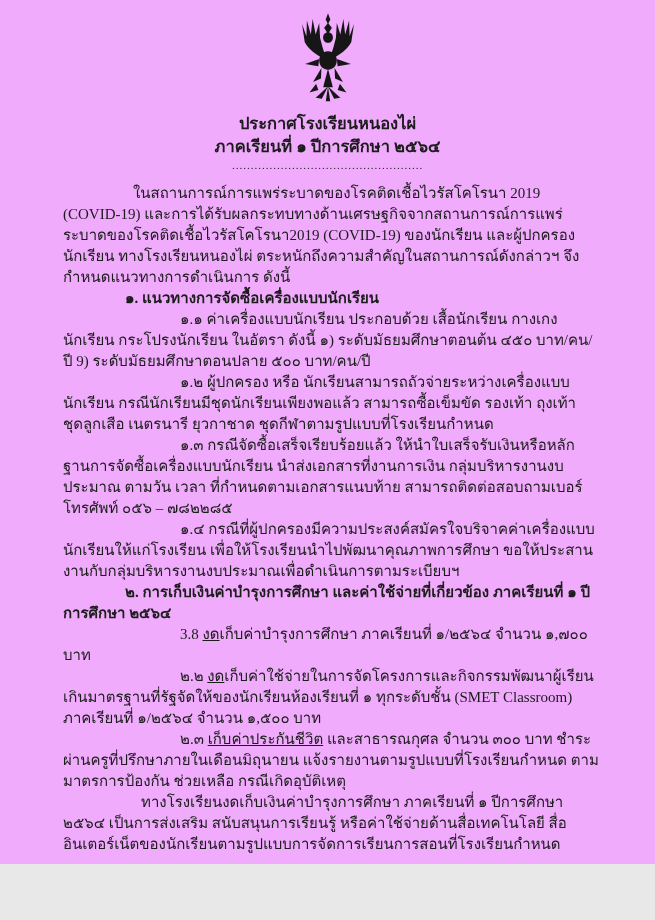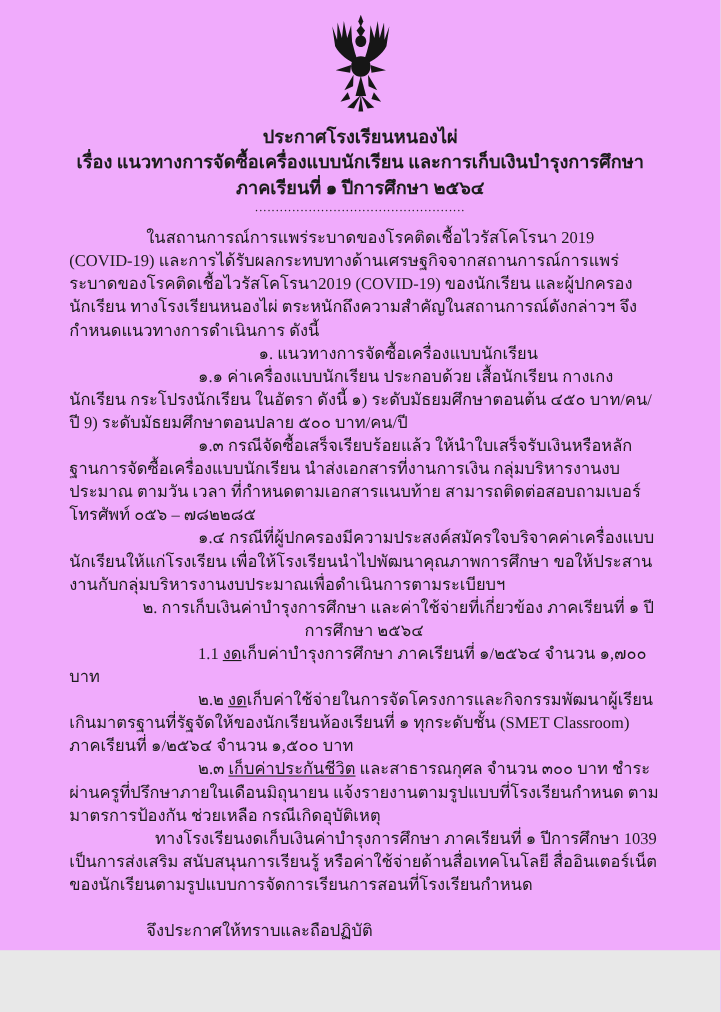--- a/index.html
+++ b/index.html
@@ -13,21 +13,21 @@
     color: #1c1c1c;
     overflow: hidden;
   }
   .header { text-align: center; padding-top: 13px; }
   .emblem { display: inline-block; line-height: 0; }
   .title-line   { font-weight: bold; font-size: 16.5px; line-height: 21px; margin: 2px 0 0 0; }
   .divider      { font-size: 11px; letter-spacing: 1px; line-height: 10px; margin-top: 3px; color:#222; }
   .body { padding: 2px 56px 0 63px; font-size: 15px; }
   .body p { margin: 0; line-height: 21px; text-align: left; }
   p.intro        { text-indent: 70px; }
-  p.sec-head     { font-weight: normal; text-indent: 62px; text-align: center; }
+  p.sec-head     { font-weight: bold; text-indent: 62px; }
   p.sub-item     { text-indent: 117px; }
   p.closing-par  { text-indent: 78px; }
   p.announce     { text-indent: 70px; margin-top: 21px !important; font-family: Liberation Mono, monospace; }
   .em-ud { font-weight: normal; text-decoration: underline; }
 </style>
 </head>
 <body>
 
 <div class="page">
 
@@ -58,40 +58,40 @@
           <path d="M50 83 L36 96 L43 97 Z"></path>
           <path d="M50 83 L47.5 100 L52.5 100 Z"></path>
           <path d="M50 83 L64 96 L57 97 Z"></path>
 
           <path d="M36.5 80 L29 90 L39 87 Z"></path>
           <path d="M63.5 80 L71 90 L61 87 Z"></path>
         </g>
       </svg>
     </span>
     <p class="title-line">ประกาศโรงเรียนหนองไผ่</p>
-    <p class="title-line">เรื่อง แนวทางการจัดซื้อเครื่องแบบนักเรียน และการเก็บเงินบำรุงการศึกษา</p>
     <p class="title-line">ภาคเรียนที่ ๑ ปีการศึกษา ๒๕๖๔</p>
     <p class="divider">...................................................</p>
   </div>
 
   <div class="body">
     <p class="intro">ในสถานการณ์การแพร่ระบาดของโรคติดเชื้อไวรัสโคโรนา 2019 (COVID-19) และการได้รับผลกระทบทางด้านเศรษฐกิจจากสถานการณ์การแพร่ระบาดของโรคติดเชื้อไวรัสโคโรนา2019 (COVID-19) ของนักเรียน และผู้ปกครองนักเรียน ทางโรงเรียนหนองไผ่ ตระหนักถึงความสำคัญในสถานการณ์ดังกล่าวฯ จึงกำหนดแนวทางการดำเนินการ ดังนี้</p>
 
     <p class="sec-head">๑. แนวทางการจัดซื้อเครื่องแบบนักเรียน</p>
     <p class="sub-item">๑.๑ ค่าเครื่องแบบนักเรียน ประกอบด้วย เสื้อนักเรียน กางเกงนักเรียน กระโปรงนักเรียน ในอัตรา ดังนี้ ๑) ระดับมัธยมศึกษาตอนต้น ๔๕๐ บาท/คน/ปี  9) ระดับมัธยมศึกษาตอนปลาย ๕๐๐ บาท/คน/ปี</p>
+    <p class="sub-item">๑.๒ ผู้ปกครอง หรือ นักเรียนสามารถถัวจ่ายระหว่างเครื่องแบบนักเรียน กรณีนักเรียนมีชุดนักเรียนเพียงพอแล้ว สามารถซื้อเข็มขัด รองเท้า ถุงเท้า ชุดลูกเสือ เนตรนารี ยุวกาชาด ชุดกีฬาตามรูปแบบที่โรงเรียนกำหนด</p>
     <p class="sub-item">๑.๓ กรณีจัดซื้อเสร็จเรียบร้อยแล้ว ให้นำใบเสร็จรับเงินหรือหลักฐานการจัดซื้อเครื่องแบบนักเรียน นำส่งเอกสารที่งานการเงิน กลุ่มบริหารงานงบประมาณ ตามวัน เวลา ที่กำหนดตามเอกสารแนบท้าย สามารถติดต่อสอบถามเบอร์โทรศัพท์ ๐๕๖ – ๗๘๒๒๘๕</p>
     <p class="sub-item">๑.๔ กรณีที่ผู้ปกครองมีความประสงค์สมัครใจบริจาคค่าเครื่องแบบนักเรียนให้แก่โรงเรียน เพื่อให้โรงเรียนนำไปพัฒนาคุณภาพการศึกษา ขอให้ประสานงานกับกลุ่มบริหารงานงบประมาณเพื่อดำเนินการตามระเบียบฯ</p>
 
     <p class="sec-head">๒. การเก็บเงินค่าบำรุงการศึกษา และค่าใช้จ่ายที่เกี่ยวข้อง ภาคเรียนที่ ๑ ปีการศึกษา ๒๕๖๔</p>
 
-    <p class="sub-item"><span>1.1 </span><span class="em-ud">งด</span><span>เก็บค่าบำรุงการศึกษา ภาคเรียนที่ ๑/๒๕๖๔  จำนวน ๑,๗๐๐ บาท</span></p>
+    <p class="sub-item"><span>3.8 </span><span class="em-ud">งด</span><span>เก็บค่าบำรุงการศึกษา ภาคเรียนที่ ๑/๒๕๖๔  จำนวน ๑,๗๐๐ บาท</span></p>
 
     <p class="sub-item"><span>๒.๒ </span><span class="em-ud">งด</span><span>เก็บค่าใช้จ่ายในการจัดโครงการและกิจกรรมพัฒนาผู้เรียนเกินมาตรฐานที่รัฐจัดให้ของนักเรียนห้องเรียนที่ ๑ ทุกระดับชั้น  (SMET Classroom) ภาคเรียนที่ ๑/๒๕๖๔  จำนวน ๑,๕๐๐ บาท</span></p>
 
     <p class="sub-item"><span>๒.๓ </span><span class="em-ud">เก็บค่าประกันชีวิต</span><span> และสาธารณกุศล จำนวน ๓๐๐ บาท ชำระผ่านครูที่ปรึกษาภายในเดือนมิถุนายน แจ้งรายงานตามรูปแบบที่โรงเรียนกำหนด ตามมาตรการป้องกัน ช่วยเหลือ กรณีเกิดอุบัติเหตุ</span></p>
 
-    <p class="closing-par">ทางโรงเรียนงดเก็บเงินค่าบำรุงการศึกษา ภาคเรียนที่ ๑ ปีการศึกษา 1039 เป็นการส่งเสริม สนับสนุนการเรียนรู้ หรือค่าใช้จ่ายด้านสื่อเทคโนโลยี สื่ออินเตอร์เน็ตของนักเรียนตามรูปแบบการจัดการเรียนการสอนที่โรงเรียนกำหนด</p>
+    <p class="closing-par">ทางโรงเรียนงดเก็บเงินค่าบำรุงการศึกษา ภาคเรียนที่ ๑ ปีการศึกษา ๒๕๖๔ เป็นการส่งเสริม สนับสนุนการเรียนรู้ หรือค่าใช้จ่ายด้านสื่อเทคโนโลยี สื่ออินเตอร์เน็ตของนักเรียนตามรูปแบบการจัดการเรียนการสอนที่โรงเรียนกำหนด</p>
 
     <p class="announce">จึงประกาศให้ทราบและถือปฏิบัติ</p>
 
   </div>
 
 </div>
 
 </body></html>

